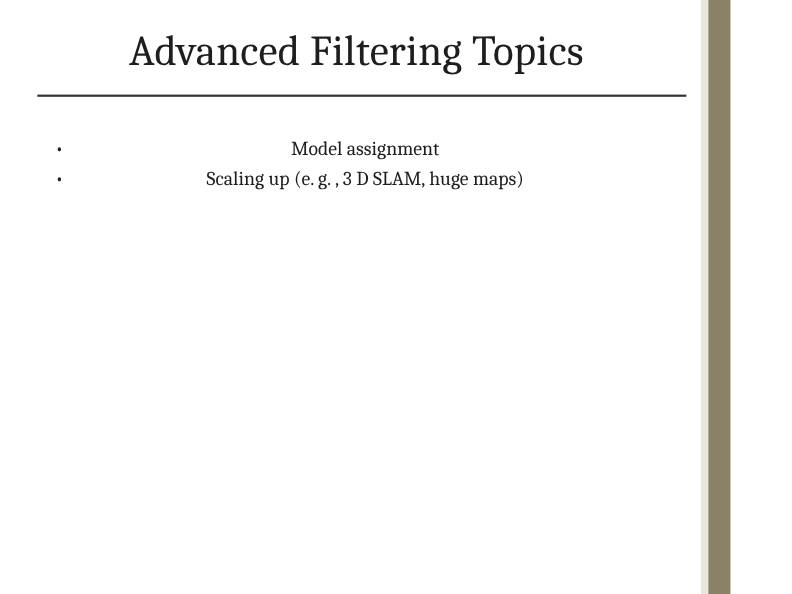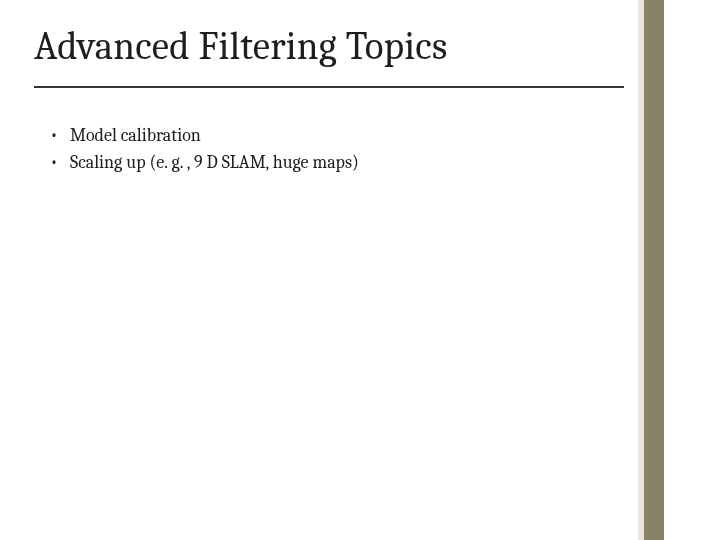--- a/index.html
+++ b/index.html
@@ -10,20 +10,21 @@
     background: #ffffff;
     font-family: "Cambria", "Georgia", "Times New Roman", serif;
     color: #222;
     overflow: hidden;
   }
   .slide {
     position: relative;
     width: 684px;
     height: 540px;
     box-sizing: border-box;
+    text-align: center;
   }
   .side-band {
     position: absolute;
     top: 0;
     right: 20px;
     width: 26px;
     height: 540px;
     background: #8a8266;
     box-shadow: inset 6px 0 0 #e9e6dc;
   }
@@ -77,17 +78,17 @@
 <body>
 
 <div class="slide">
   <div class="side-band"></div>
 
   <div class="title">Advanced Filtering Topics</div>
   <div class="title-underline"></div>
 
   <div class="body">
     <ul>
-      <li>Model calibration</li>
-      <li>Scaling up (e. g. , 9 D SLAM, huge maps)</li>
+      <li>Model assignment</li>
+      <li>Scaling up (e. g. , 3 D SLAM, huge maps)</li>
     </ul>
   </div>
 </div>
 
 </body></html>

